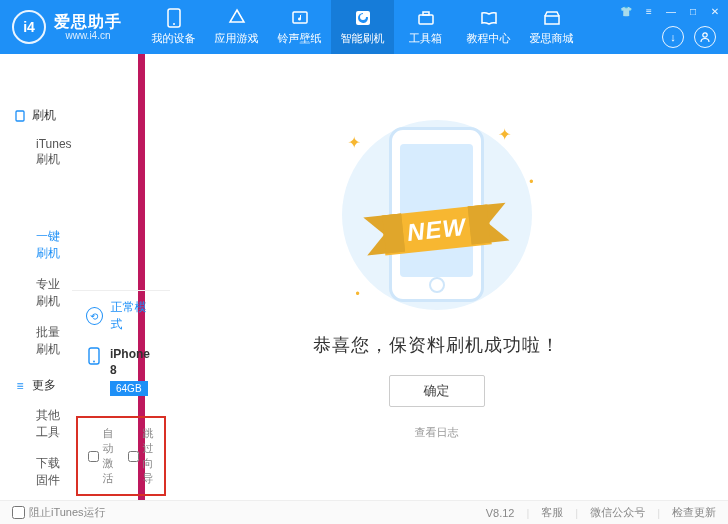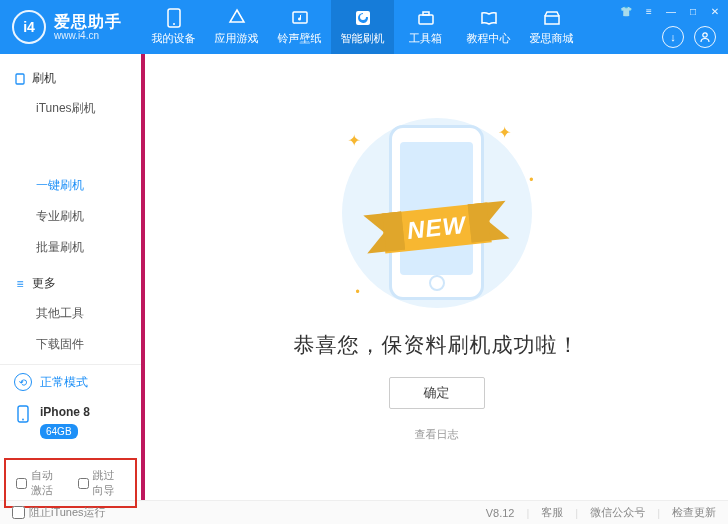--- a/index.html
+++ b/index.html
@@ -1,68 +1,68 @@
 <!DOCTYPE html>
 <html><head>
 <meta charset="utf-8">
 <style>
 * { margin: 0; padding: 0; box-sizing: border-box; font-family: "Microsoft YaHei", Arial, sans-serif; }
 body { width: 728px; height: 524px; overflow: hidden; background: #fff; }
 
 .titlebar { height: 54px; background: #1e90f7; display: flex; align-items: center; color: #fff; padding: 0 0 0 12px; position: relative; }
 .brand { display: flex; align-items: center; gap: 8px; min-width: 130px; }
 .brand-logo { width: 34px; height: 34px; border: 2px solid rgba(255,255,255,0.9); border-radius: 50%; display: flex; align-items: center; justify-content: center; font-weight: bold; font-size: 14px; }
-.brand-text { line-height: 1.1; }
+.brand-text { line-height: 1.1; text-align: center; }
 .brand-title { font-size: 16px; font-weight: bold; letter-spacing: 1px; }
 .brand-url { font-size: 10px; opacity: 0.85; }
 
 .topnav { display: flex; height: 100%; }
 .topnav-item { width: 63px; height: 100%; display: flex; flex-direction: column; align-items: center; justify-content: center; gap: 3px; font-size: 11px; cursor: pointer; }
 .topnav-item.active { background: #167cd9; }
 .topnav-item .icon { width: 22px; height: 20px; display: flex; align-items: center; justify-content: center; }
 
 .winctrls { position: absolute; right: 6px; top: 4px; display: flex; gap: 8px; }
 .winctrls span { width: 14px; height: 14px; display: inline-flex; align-items: center; justify-content: center; font-size: 10px; color: #fff; cursor: pointer; opacity: 0.9; }
 .userctrls { position: absolute; right: 12px; bottom: 6px; display: flex; gap: 10px; }
 .userctrls .circ { width: 22px; height: 22px; border: 1.5px solid rgba(255,255,255,0.9); border-radius: 50%; display: flex; align-items: center; justify-content: center; font-size: 11px; cursor: pointer; }
 
 .body { display: flex; height: calc(100% - 54px - 24px); }
-.sidebar { width: 145px; border-right: 4px solid #be185d; display: flex; flex-direction: column; font-size: 12px; color: #333; }
+.sidebar { width: 145px; border-right: 7px solid #be185d; display: flex; flex-direction: row; font-size: 12px; color: #333; align-items: flex-end; }
 .side-scroll { flex: 1; padding: 10px 0 4px 0; }
 .side-head { padding: 6px 14px; color: #333; font-weight: 500; display: flex; align-items: center; gap: 6px; }
 .side-head .hicon { width: 12px; height: 12px; display: inline-flex; align-items: center; justify-content: center; color: #1e90f7; }
 .side-item { padding: 7px 0 7px 36px; cursor: pointer; color: #555; }
 .side-item.active { color: #1e90f7; margin-top: 46px; }
 
 .side-bottom { border-top: 1px solid #eee; }
 .modebox { padding: 8px 14px; display: flex; align-items: center; gap: 8px; color: #1e90f7; font-weight: 500; }
 .modebox .micon { width: 18px; height: 18px; border: 1.5px solid #1e90f7; border-radius: 50%; display: flex; align-items: center; justify-content: center; font-size: 10px; }
 .devbox { padding: 6px 14px 10px; display: flex; gap: 8px; align-items: flex-start; }
 .devbox .dicon { width: 18px; height: 18px; color: #1e90f7; display: flex; align-items: center; justify-content: center; }
 .devinfo { line-height: 1.3; }
 .devname { font-weight: bold; color: #333; }
-.devcap { display: inline-block; margin-top: 3px; background: #1e90f7; color: #fff; font-size: 10px; padding: 1px 6px; border-radius: 6px; }
+.devcap { display: inline-block; margin-top: 3px; background: #1e90f7; color: #fff; font-size: 10px; padding: 1px 6px; border-radius: 0; }
 .checkrow { padding: 8px 10px; border: 2px solid #d93025; display: flex; gap: 14px; font-size: 11px; color: #888; margin: 9px 4px 4px 4px; }
 .checkrow label { display: flex; align-items: center; gap: 4px; cursor: pointer; }
 .checkrow input { width: 11px; height: 11px; }
 
 .main { flex: 1; display: flex; flex-direction: column; align-items: center; justify-content: center; gap: 18px; }
 .illus { width: 230px; height: 200px; position: relative; display: flex; align-items: center; justify-content: center; }
 .bigcircle { width: 190px; height: 190px; background: #e8f4fd; border-radius: 50%; position: absolute; }
 .phone { position: relative; width: 95px; height: 175px; background: #fff; border: 3px solid #cfe6fa; border-radius: 14px; display: flex; align-items: center; justify-content: center; }
 .phone::before { content: ""; position: absolute; top: 14px; left: 8px; right: 8px; bottom: 22px; background: #d7ecfe; border-radius: 4px; }
 .phone::after { content: ""; position: absolute; bottom: 6px; width: 12px; height: 12px; border: 2px solid #cfe6fa; border-radius: 50%; }
 .ribbon { position: absolute; background: #f7b731; color: #fff; font-style: italic; font-weight: 900; font-size: 24px; letter-spacing: 1px; padding: 6px 24px; transform: rotate(-6deg); top: 95px; }
 .ribbon::before, .ribbon::after { content: ""; position: absolute; top: 0; width: 0; height: 0; border: 19px solid #e0a62b; }
 .ribbon::before { left: -18px; border-left-color: transparent; }
 .ribbon::after { right: -18px; border-right-color: transparent; }
 .spark { position: absolute; color: #f7b731; font-size: 16px; }
 .s1 { top: 18px; left: 26px; } .s2 { top: 10px; right: 40px; } .s3 { bottom: 14px; left: 34px; font-size: 12px; } .s4 { top: 60px; right: 18px; font-size: 12px; }
 
-.success-text { font-size: 21px; color: #333; letter-spacing: 1px; }
+.success-text { font-size: 18px; color: #333; letter-spacing: 1px; }
 .ok-btn { border: 1px solid #ccc; background: #fff; padding: 6px 34px; font-size: 13px; color: #444; border-radius: 2px; cursor: pointer; }
 .viewlog { font-size: 11px; color: #999; cursor: pointer; }
 
 .statusbar { height: 24px; border-top: 1px solid #eee; background: #fafafa; display: flex; align-items: center; font-size: 11px; color: #888; padding: 0 12px; justify-content: space-between; }
 .statusbar .sl { display: flex; align-items: center; gap: 4px; }
 .statusbar .sr { display: flex; align-items: center; gap: 12px; }
 .statusbar .sep { color: #ddd; }
 .statusbar a { color: #888; cursor: pointer; }
 </style>
 </head>

